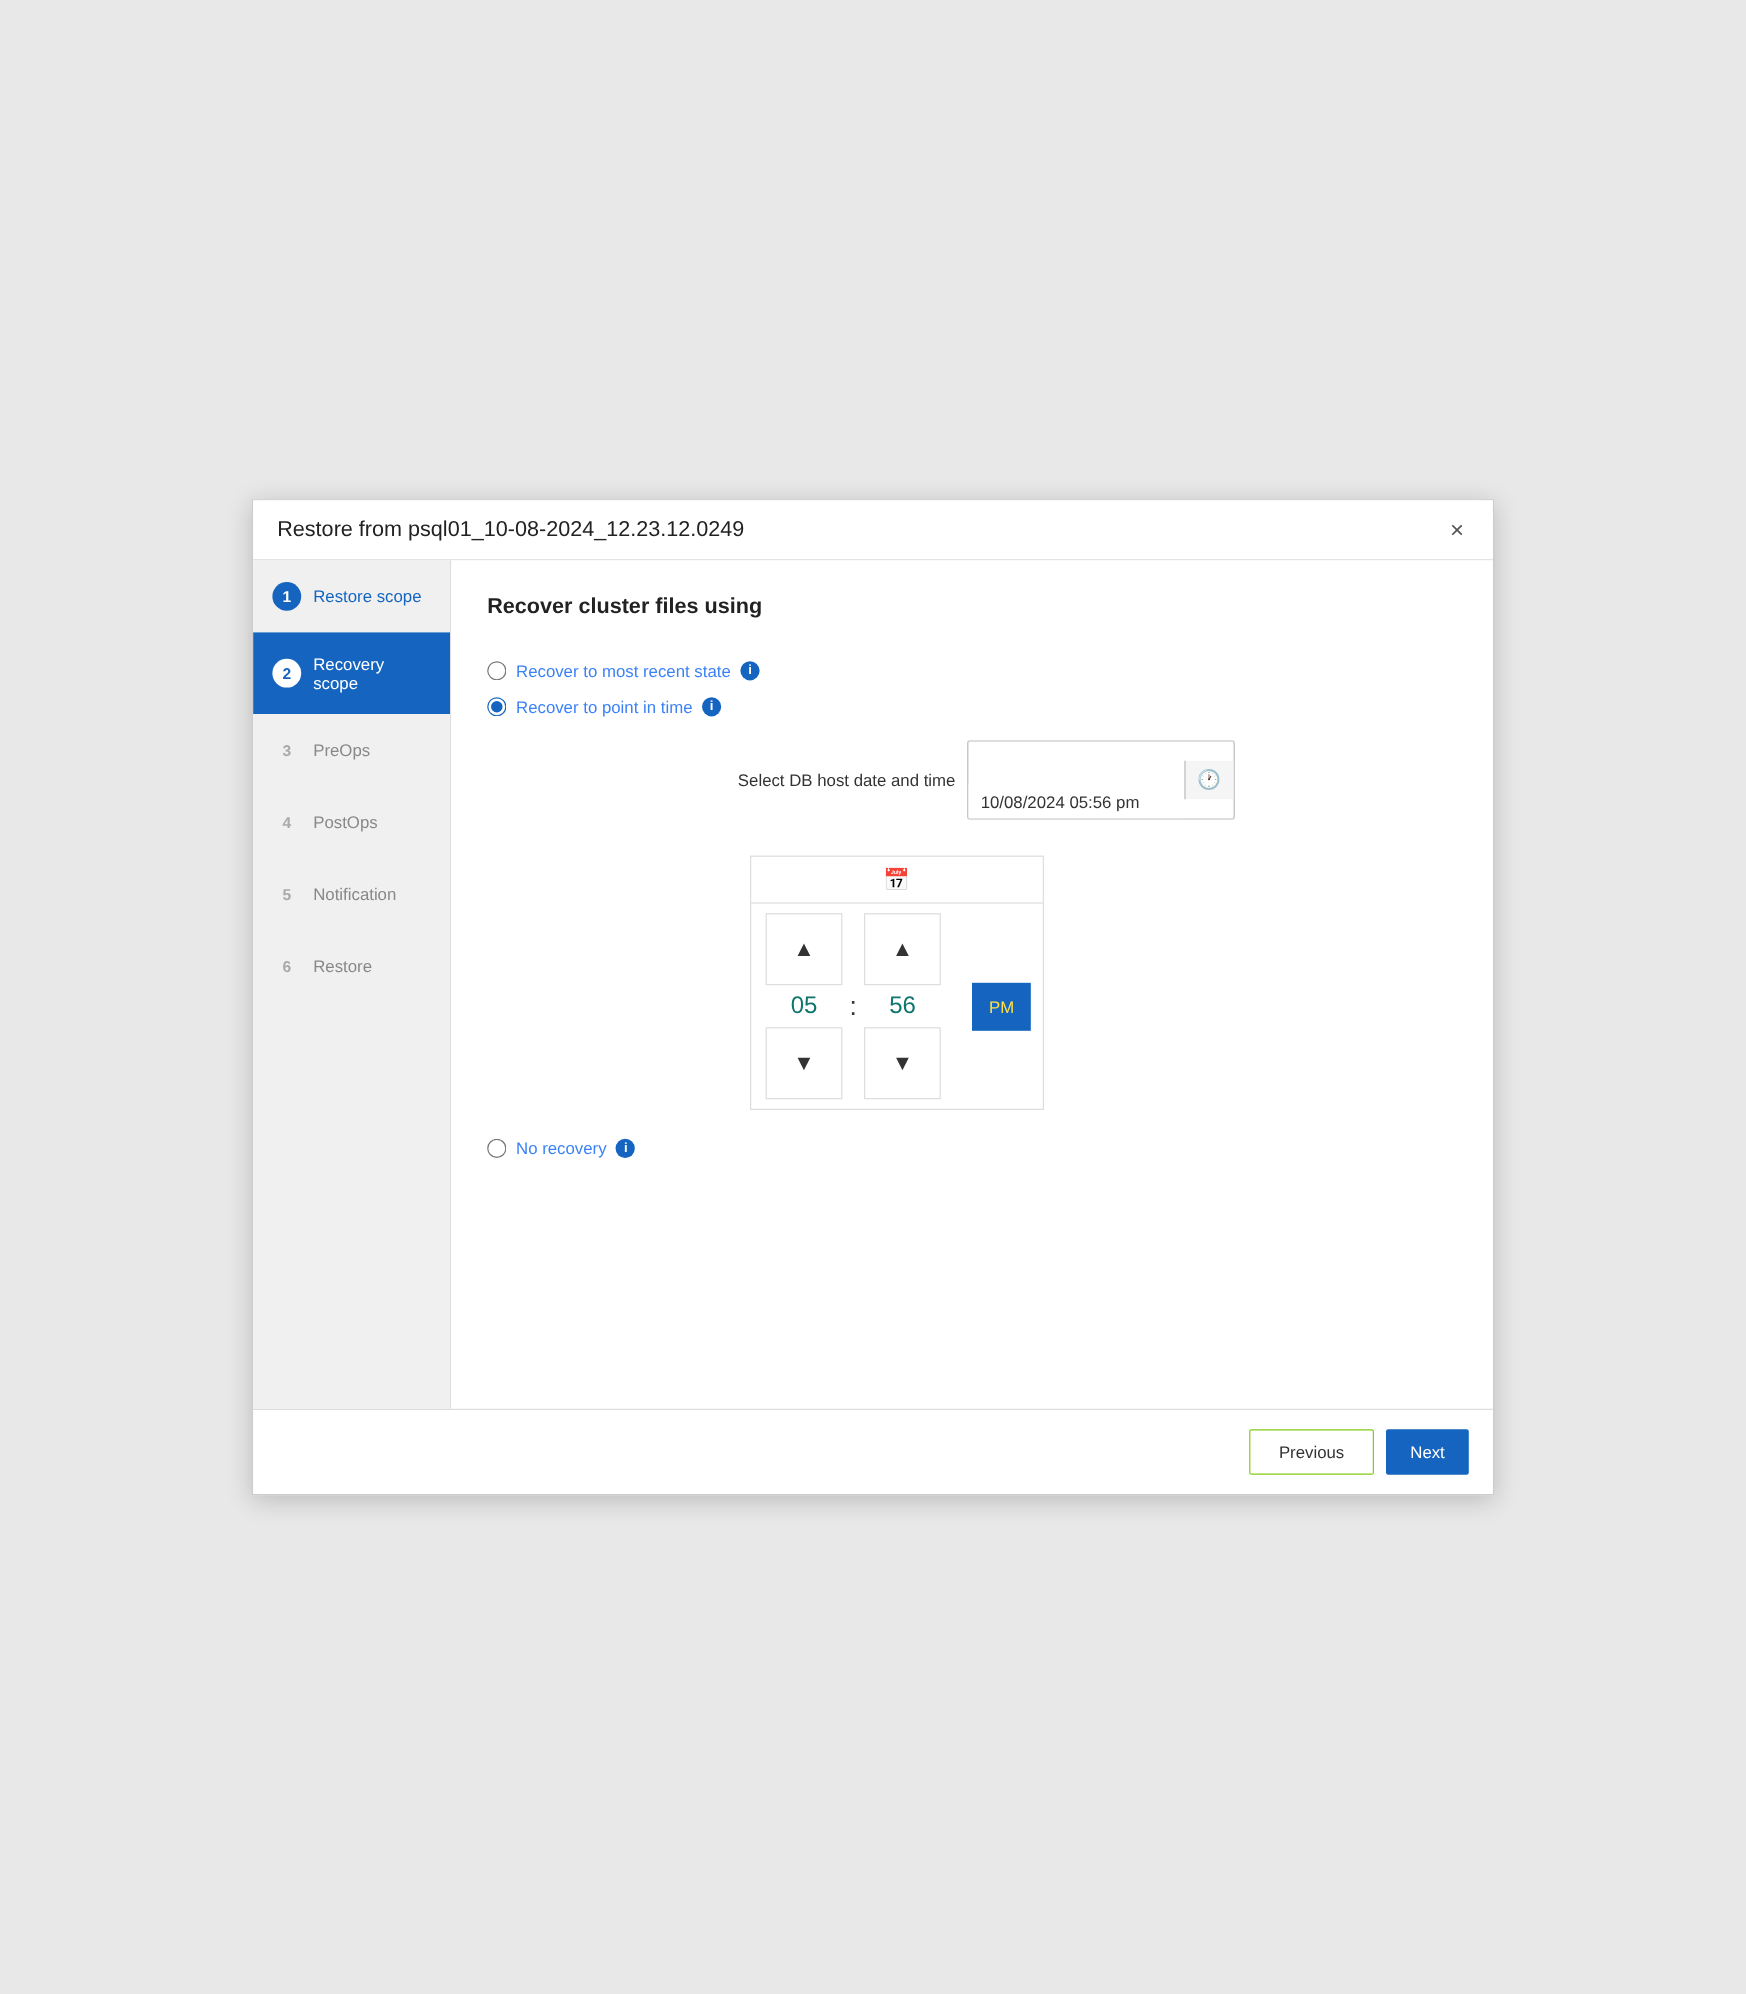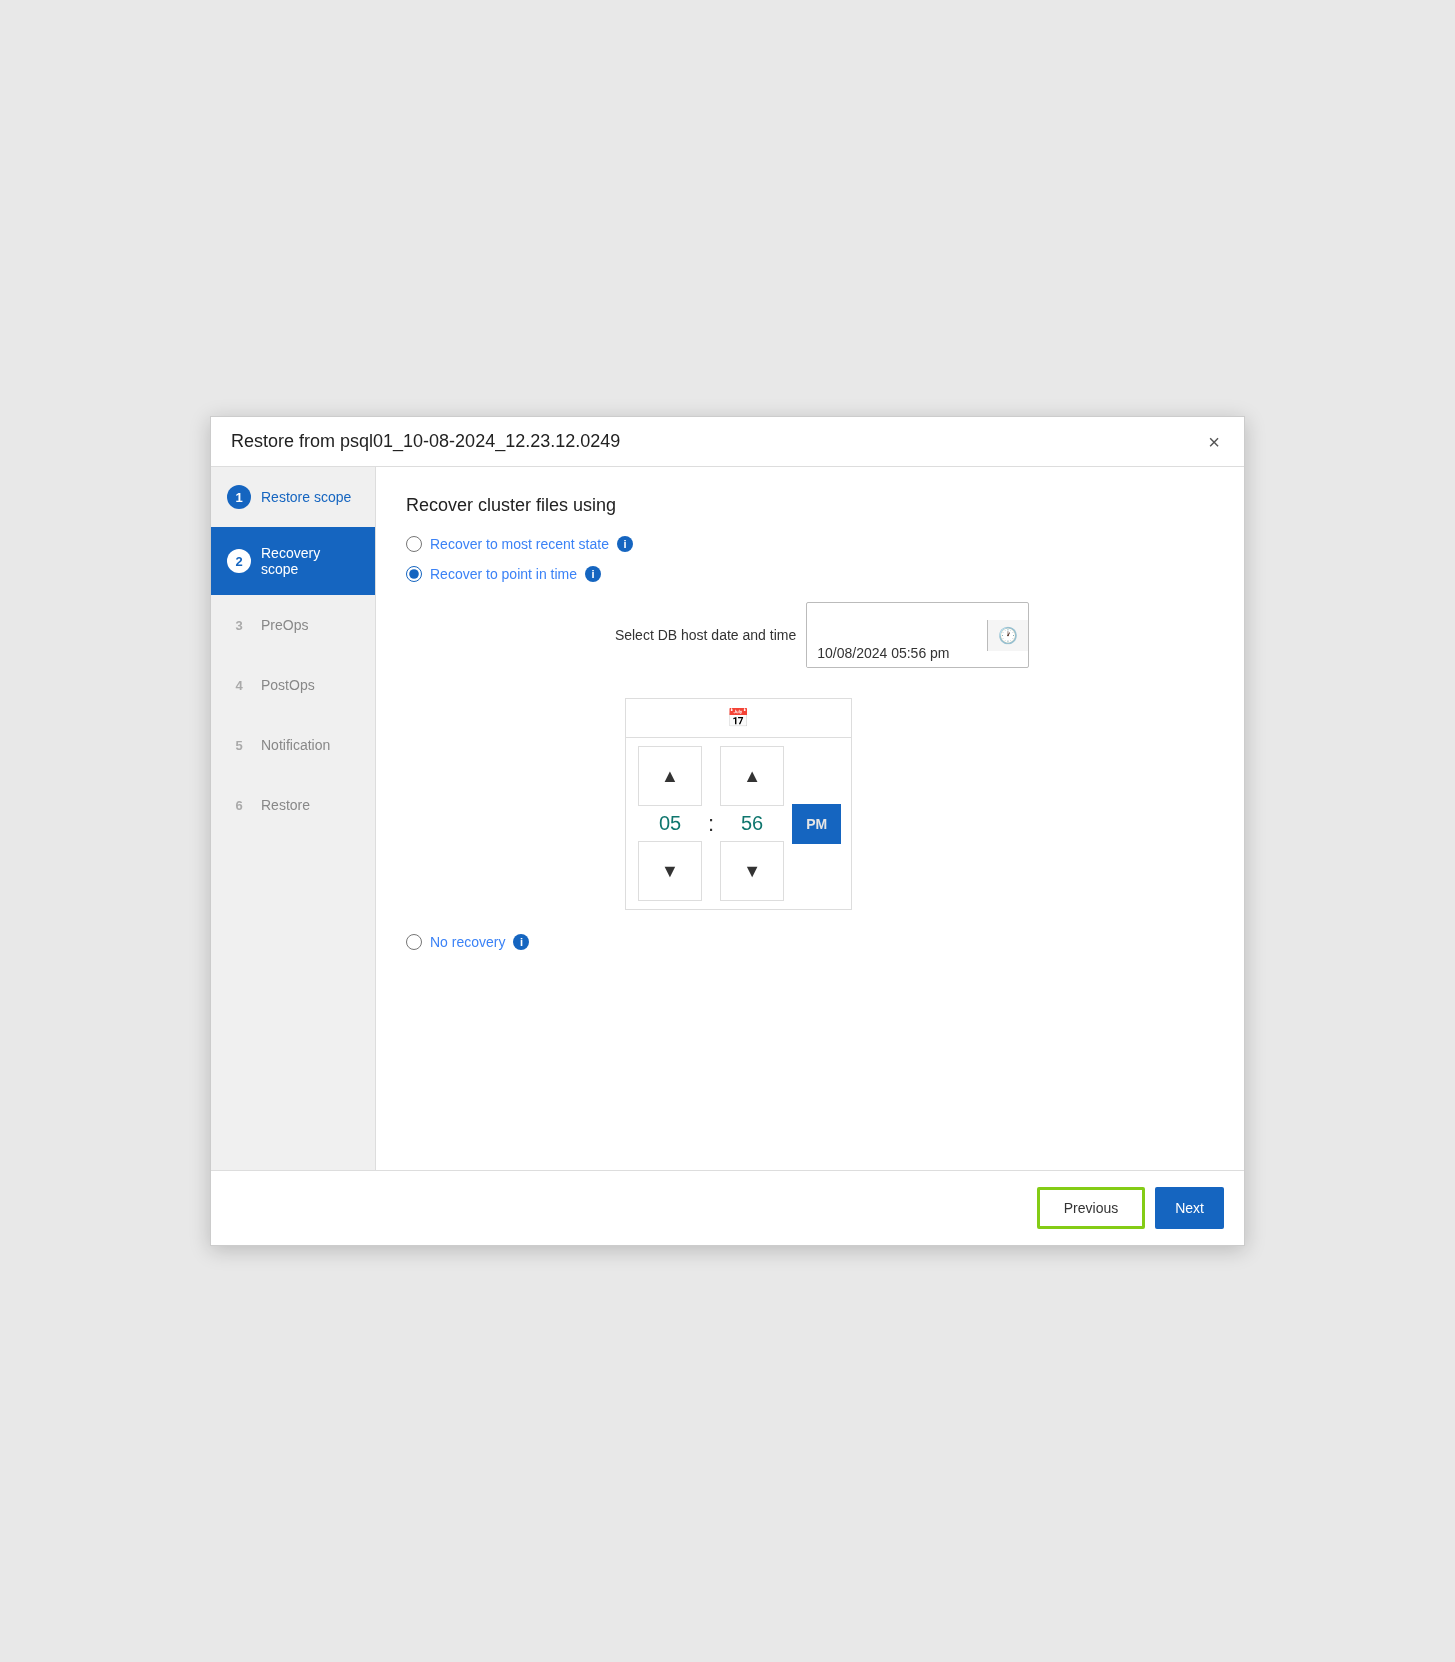--- a/index.html
+++ b/index.html
@@ -101,23 +101,23 @@
     .sidebar-item-label {
       font-size: 14px;
     }
     .main-content {
       flex: 1;
       padding: 28px 30px;
       background: #fff;
     }
     .section-title {
       font-size: 18px;
-      font-weight: 400;
+      font-weight: 700;
       color: #222;
-      margin-bottom: 20px;
+      margin-bottom: 35px;
     }
     .radio-group {
       display: flex;
       flex-direction: column;
       gap: 14px;
     }
     .radio-row {
       display: flex;
       align-items: center;
       gap: 8px;
@@ -233,41 +233,41 @@
       padding: 4px 0;
     }
     .time-separator {
       font-size: 22px;
       color: #333;
       padding: 0 4px;
       align-self: center;
     }
     .ampm-btn {
       background: #1565c0;
-      color: #e5e5e5;
+      color: #fde047;
       border: none;
       padding: 8px 14px;
       font-size: 14px;
-      font-weight: 700;
-      cursor: pointer;
-      margin-left: 6px;
+      font-weight: 400;
+      cursor: pointer;
+      margin-left: 24px;
       height: 40px;
       align-self: center;
     }
     .dialog-footer {
       display: flex;
       justify-content: flex-end;
       padding: 16px 20px;
       border-top: 1px solid #ddd;
       background: #fff;
       gap: 10px;
     }
     .btn-previous {
       padding: 10px 24px;
-      border: 3px solid #84cc16;
+      border: 1px solid #84cc16;
       background: #fff;
       color: #333;
       font-size: 14px;
       cursor: pointer;
       border-radius: 2px;
     }
     .btn-next {
       padding: 10px 20px;
       border: none;
       background: #1565c0;

